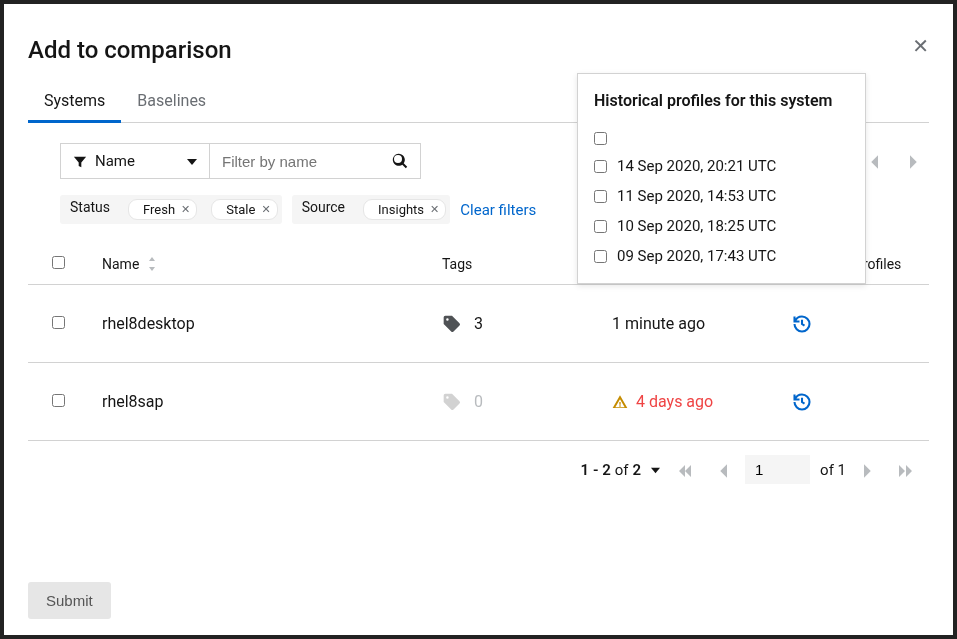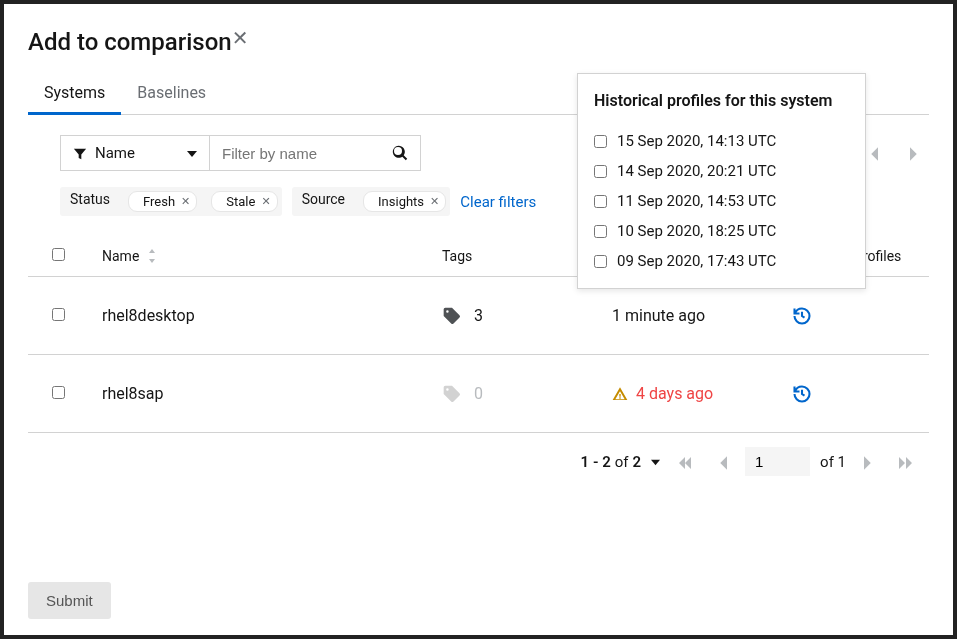--- a/index.html
+++ b/index.html
@@ -14,22 +14,24 @@
   .modal {
     position: absolute;
     top: 4px; left: 4px; right: 4px; bottom: 4px;
     background: #fff;
     display: flex;
     flex-direction: column;
     padding: 24px 24px 16px 24px;
   }
   .modal-header {
     display: flex;
+    justify-content: space-between;
     align-items: flex-start;
     margin-bottom: 16px;
+    margin-top: 8px;
   }
   .modal-title {
     font-size: 24px;
     font-weight: 500;
     color: #151515;
   }
   .close-x {
     font-size: 20px;
     color: #6a6e73;
     cursor: pointer;
@@ -448,21 +450,20 @@
     <button class="submit-btn">Submit</button>
   </div>
 
 </div>
 
 <div class="popover">
   <div class="popover-inner">
     <div class="popover-title">Historical profiles for this system</div>
     <label class="popover-item">
       <input type="checkbox" style="">
-      <span>15 Sep 2020, 14:13 UTC</span>
     </label>
     <label class="popover-item">
       <input type="checkbox" style="">
       <span>14 Sep 2020, 20:21 UTC</span>
     </label>
     <label class="popover-item">
       <input type="checkbox" style="">
       <span>11 Sep 2020, 14:53 UTC</span>
     </label>
     <label class="popover-item">

